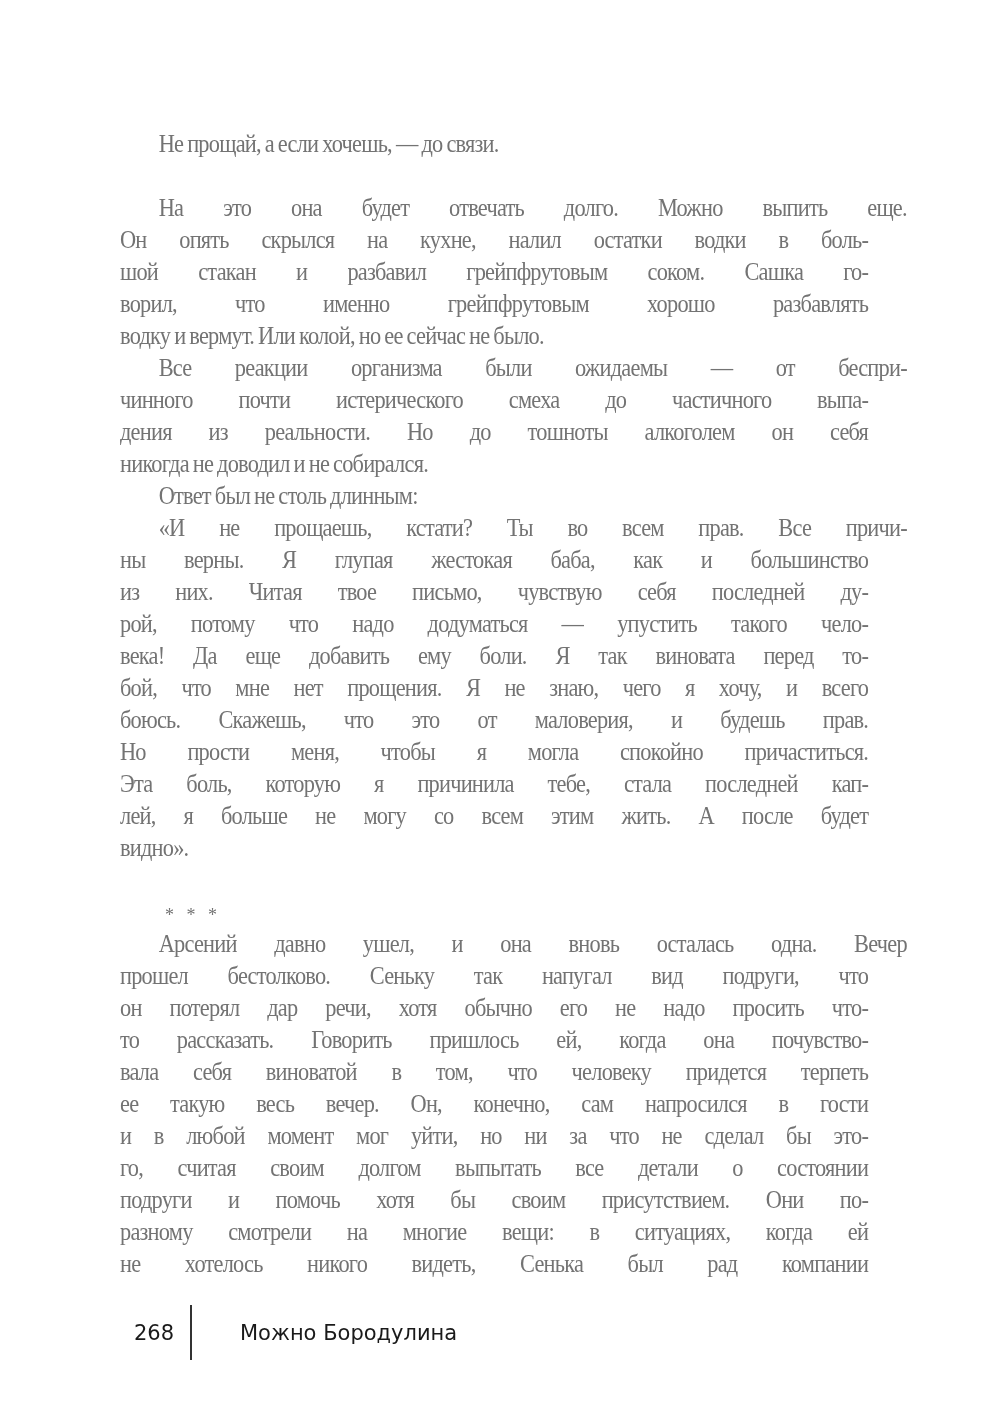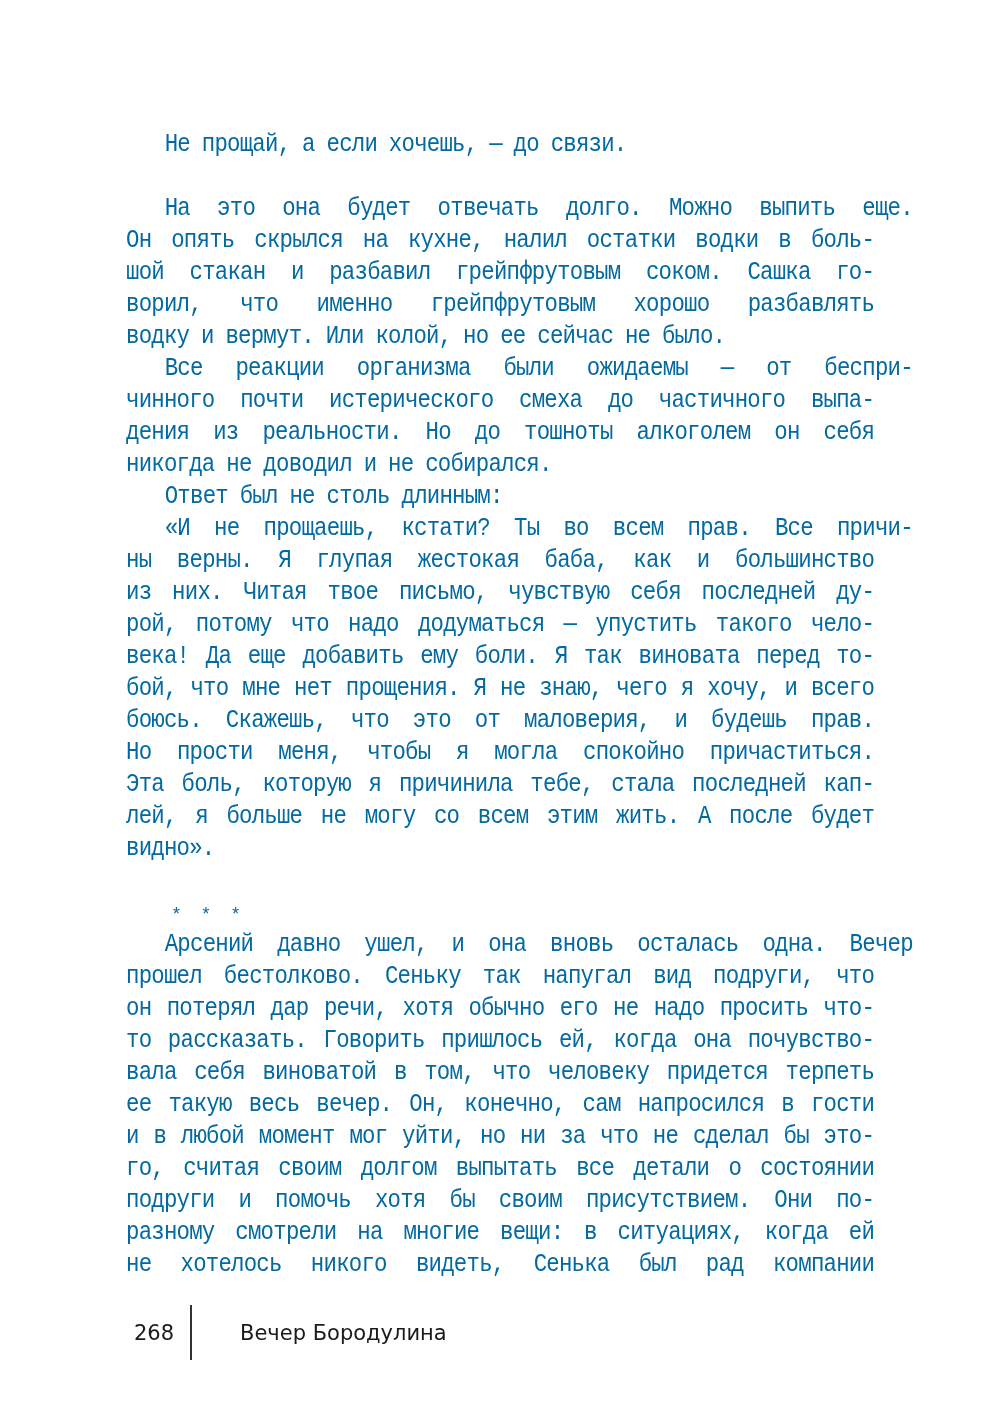--- a/index.html
+++ b/index.html
@@ -1,21 +1,21 @@
 <!DOCTYPE html>
 <html><head>
   <meta charset="utf-8">
   <style>
     html, body { margin: 0; padding: 0; background: #ffffff; }
     body { width: 1005px; height: 1420px; position: relative; overflow: hidden; }
     .page { position: absolute; left: 0; top: 0; width: 1005px; height: 1420px; background: #ffffff; }
     .text-block {
-      position: absolute; left: 126px; width: 748px;
-      font-family: Liberation Mono, monospace;
-      font-size: 26px; color: #0369a1;
+      position: absolute; left: 120px; width: 748px;
+      font-family: Liberation Serif, serif;
+      font-size: 26px; color: #737373;
     }
     .line {
       height: 32px; line-height: 32px; white-space: nowrap;
       text-align: justify; text-align-last: justify;
       letter-spacing: -0.9px; word-spacing: -1px;
       transform-origin: left center;
       font-stretch: condensed;
     }
     .line.indent { padding-left: 45px; }
     .line.last { text-align-last: left; }
@@ -69,15 +69,15 @@
       <div class="line sq">и в любой момент мог уйти, но ни за что не сделал бы это-</div>
       <div class="line sq">го, считая своим долгом выпытать все детали о состоянии</div>
       <div class="line sq">подруги и помочь хотя бы своим присутствием. Они по-</div>
       <div class="line sq">разному смотрели на многие вещи: в ситуациях, когда ей</div>
       <div class="line sq">не хотелось никого видеть, Сенька был рад компании</div>
     </div>
 
   <div class="footer">
     <span class="page-number">268</span>
     <span class="footer-divider"></span>
-    <span class="running-author">Вечер Бородулина</span>
+    <span class="running-author">Можно Бородулина</span>
   </div>
 </div>
 
 </body></html>

